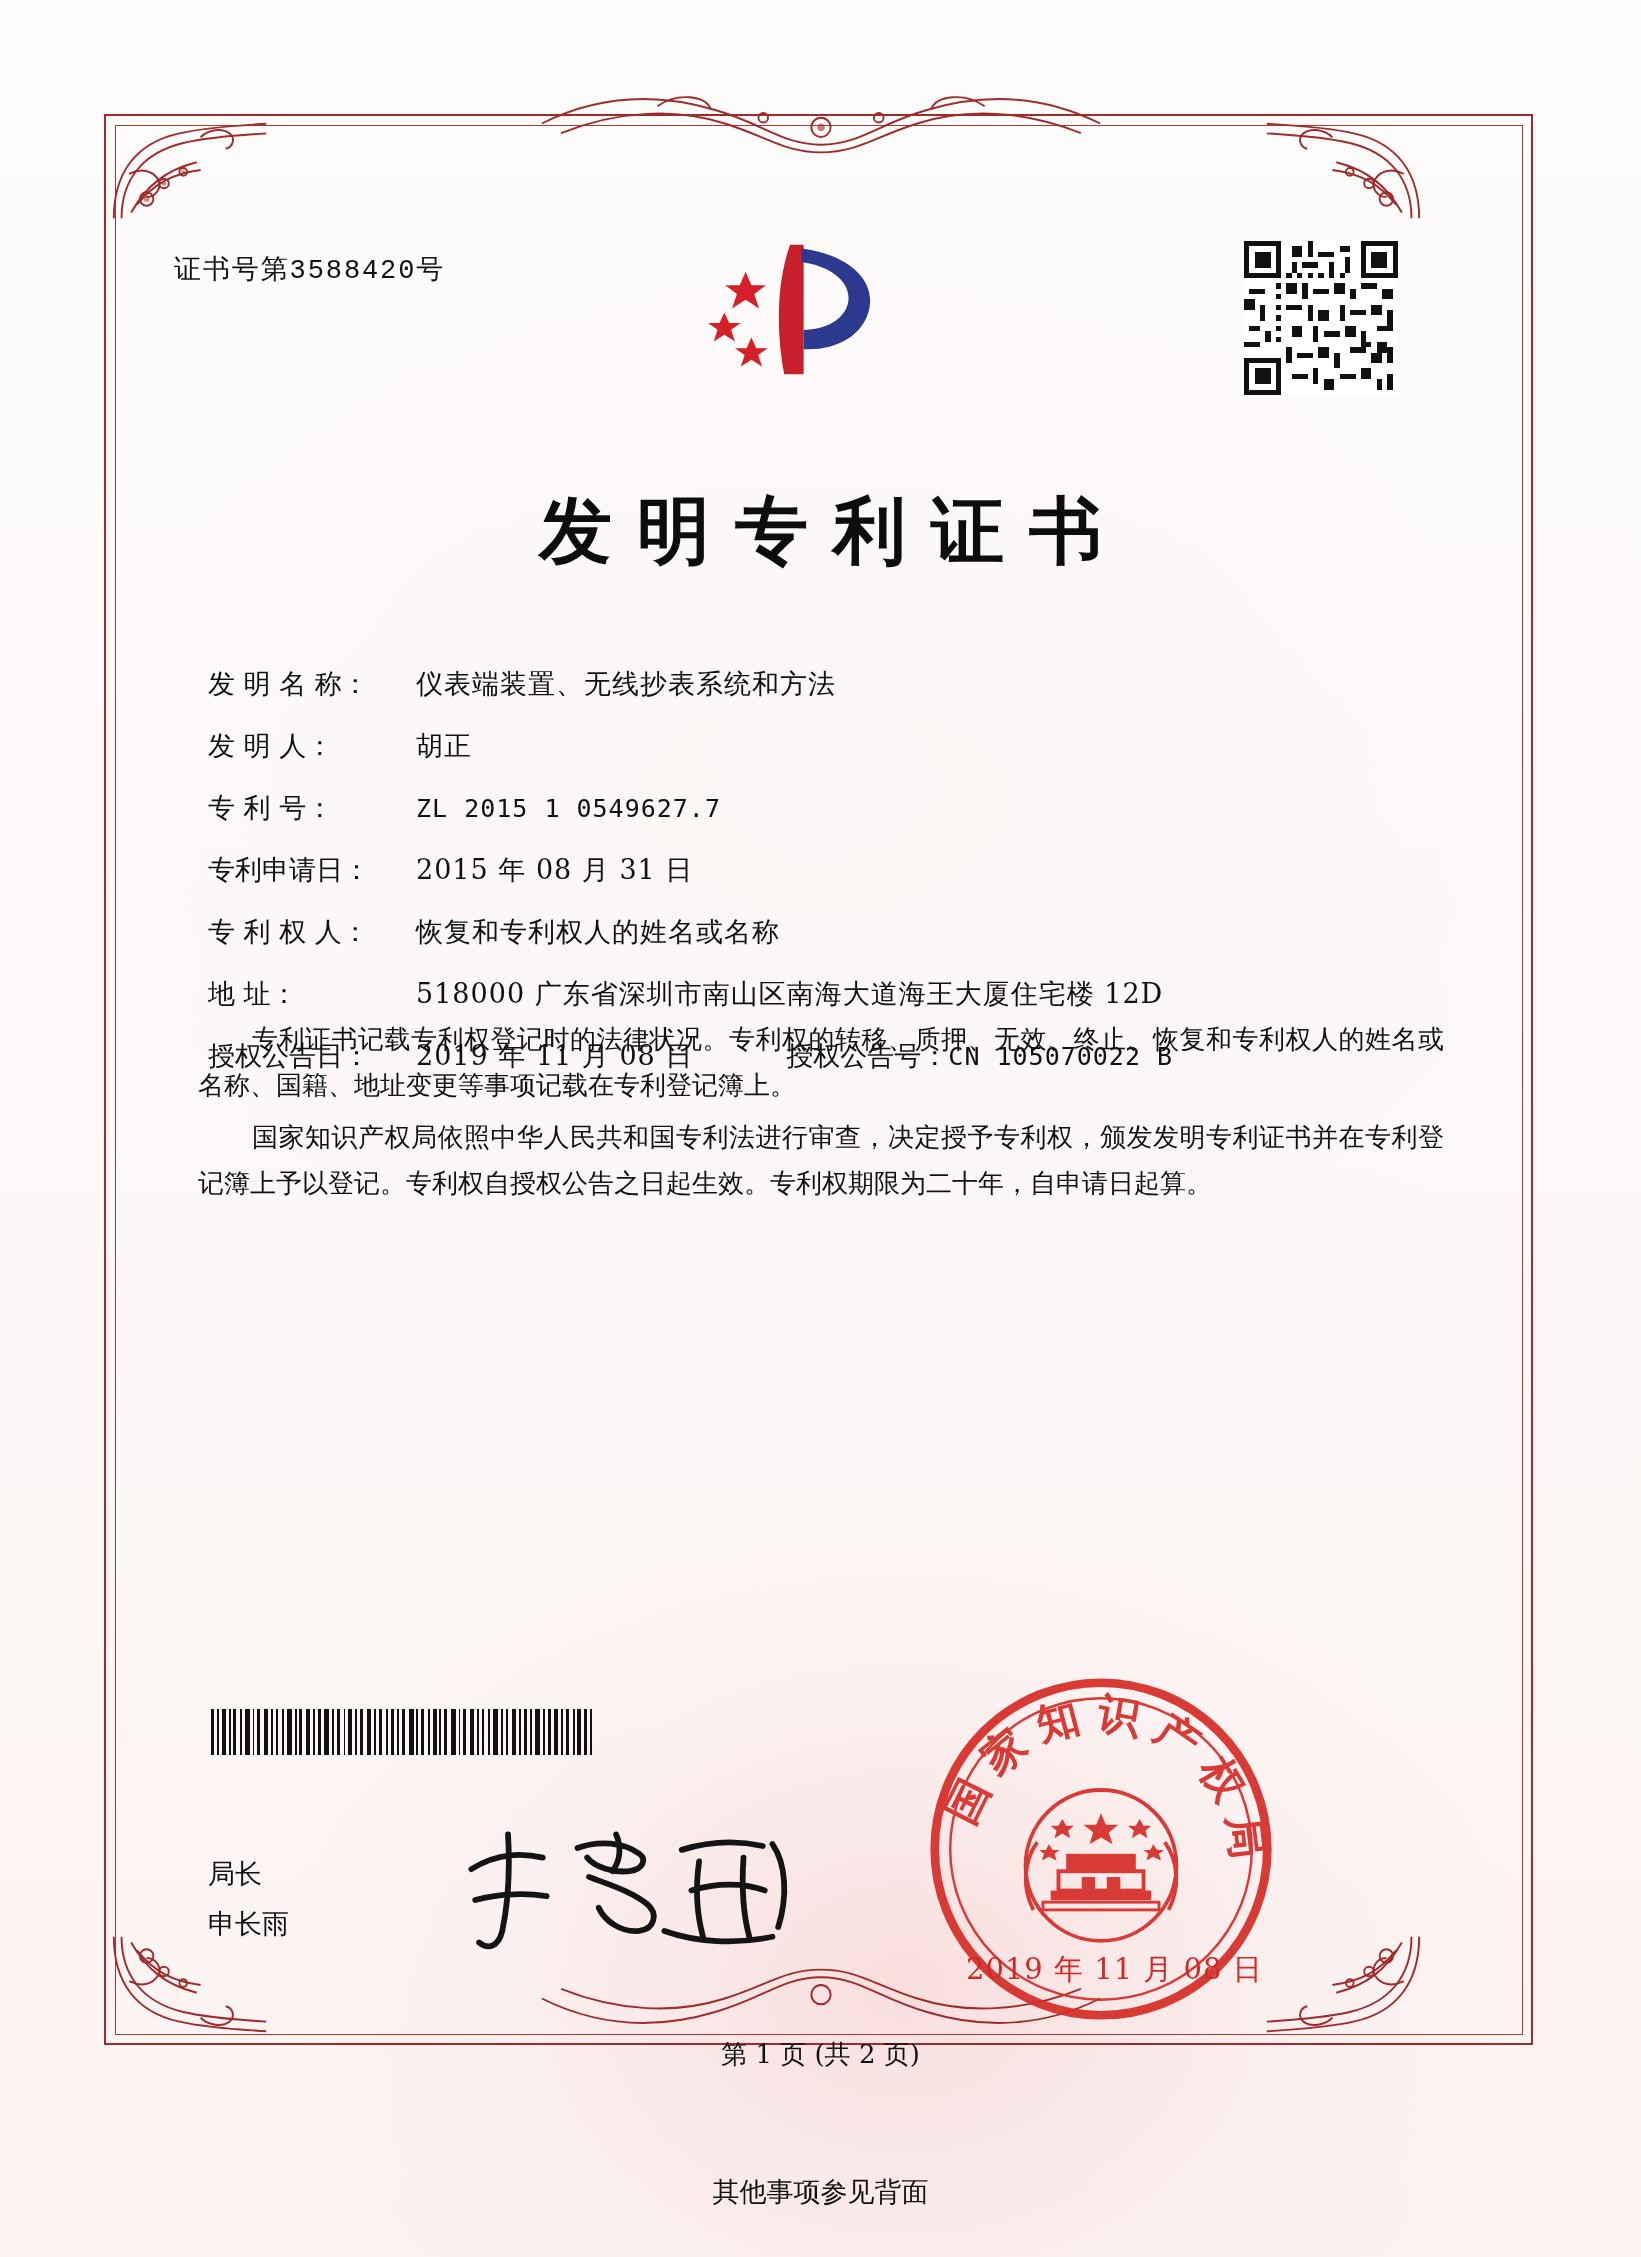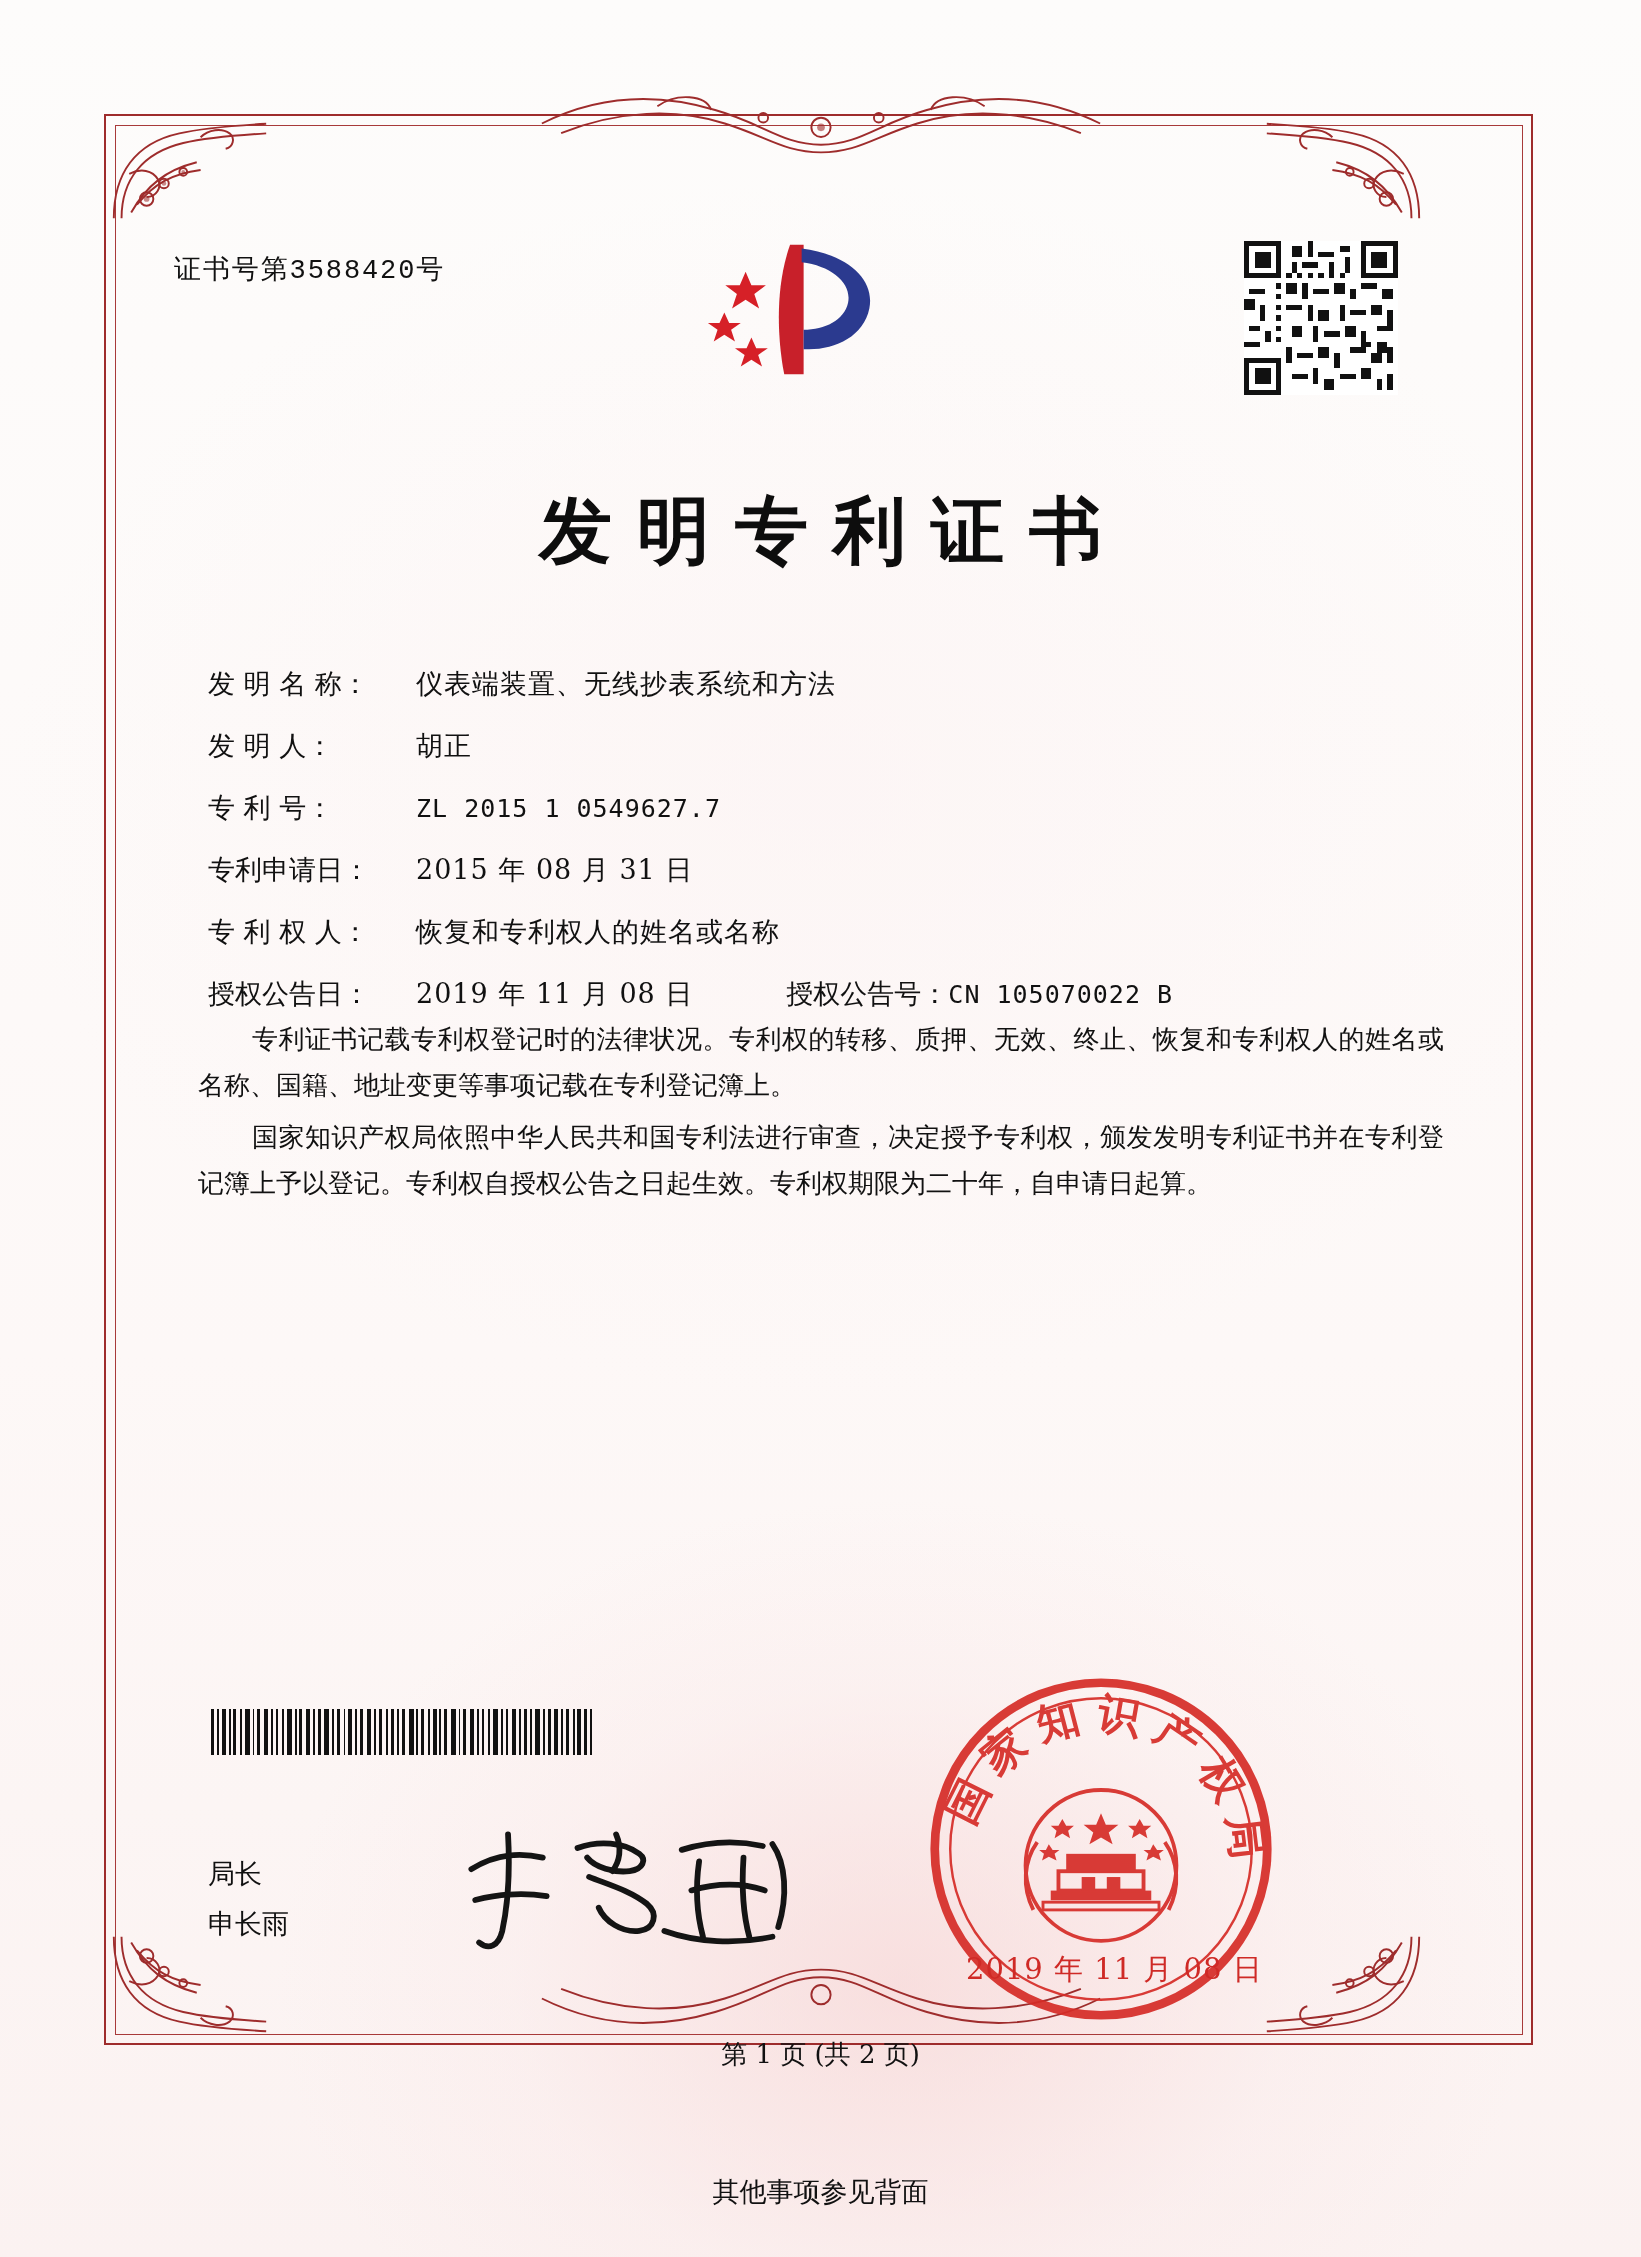--- a/index.html
+++ b/index.html
@@ -422,20 +422,23 @@
       <span class="label">发  明  人：</span><span class="value">胡正</span>
     </div>
     <div class="row">
       <span class="label">专  利  号：</span><span class="value mono">ZL 2015 1 0549627.7</span>
     </div>
     <div class="row">
       <span class="label">专利申请日：</span><span class="value">2015 年 08 月 31 日</span>
     </div>
     <div class="row">
       <span class="label">专 利 权 人：</span><span class="value">恢复和专利权人的姓名或名称</span>
+    </div>
+    <div class="row">
+      <span class="label">地      址：</span><span class="value">518000 广东省深圳市南山区南海大道海王大厦住宅楼 12D</span>
     </div>
     <div class="row">
       <span class="label">授权公告日：</span><span class="value">2019 年 11 月 08 日</span><span class="label2">授权公告号：</span><span class="value mono">CN 105070022 B</span>
     </div>
   </div>
 
   <div class="paras">
     <p>专利证书记载专利权登记时的法律状况。专利权的转移、质押、无效、终止、恢复和专利权人的姓名或名称、国籍、地址变更等事项记载在专利登记簿上。</p>
     <p>国家知识产权局依照中华人民共和国专利法进行审查，决定授予专利权，颁发发明专利证书并在专利登记簿上予以登记。专利权自授权公告之日起生效。专利权期限为二十年，自申请日起算。</p>
   </div>

